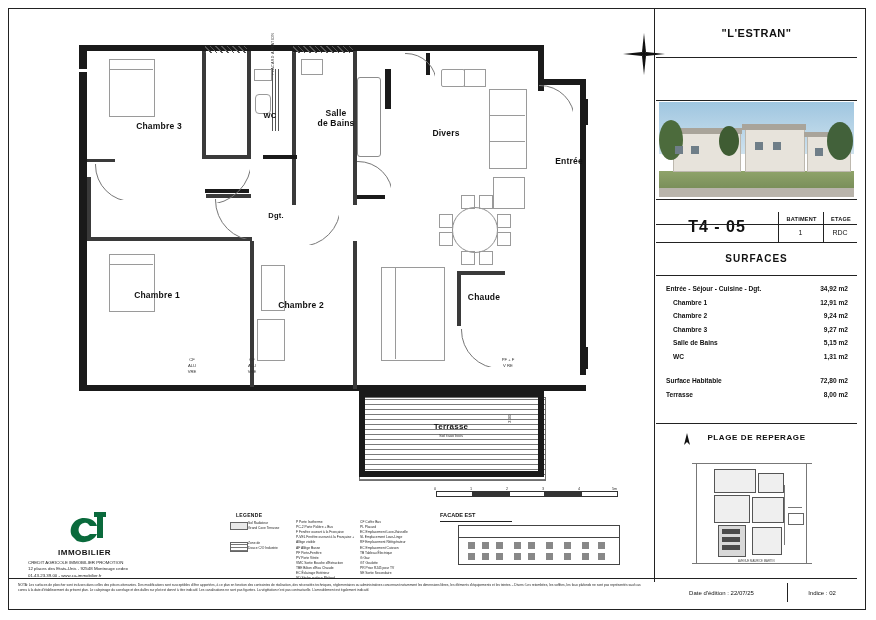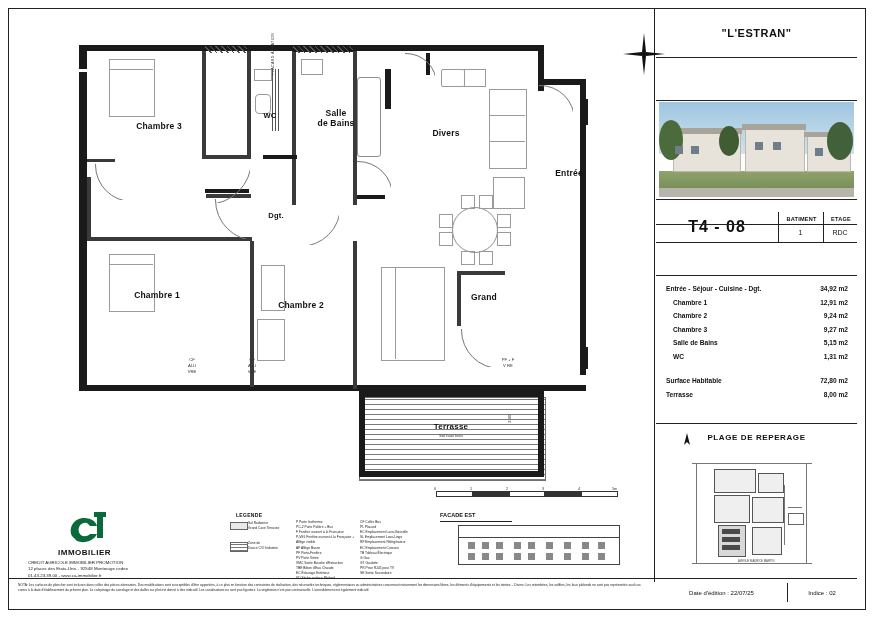--- a/index.html
+++ b/index.html
@@ -233,25 +233,25 @@
     <div style="position:absolute;left:529px;top:382px;width:6px;height:86px;background:#1a1a1a;"></div>
     <div class="lbl b" style="left:404px;top:413px;width:76px;font-size:8px;">Terrasse</div>
     <div class="tinyc" style="left:412px;top:424px;width:60px;">Sol faux bois</div>
     <div class="tiny" style="left:498px;top:414px;transform:rotate(-90deg);transform-origin:left top;">3.00</div>
 
     <div class="lbl b" style="left:110px;top:113px;width:80px;">Chambre 3</div>
     <div class="lbl b" style="left:242px;top:103px;width:38px;font-size:7.5px;">WC</div>
     <div class="lbl b" style="left:300px;top:100px;width:54px;white-space:pre-line;">Salle
 de Bains</div>
     <div class="lbl b" style="left:402px;top:120px;width:70px;">Divers</div>
-    <div class="lbl b" style="left:530px;top:160px;width:60px;">Entrée</div>
+    <div class="lbl b" style="left:530px;top:148px;width:60px;">Entrée</div>
     <div class="lbl b" style="left:244px;top:203px;width:46px;font-size:7.5px;">Dgt.</div>
     <div class="lbl b" style="left:106px;top:282px;width:84px;">Chambre 1</div>
     <div class="lbl b" style="left:250px;top:292px;width:84px;">Chambre 2</div>
-    <div class="lbl b" style="left:448px;top:284px;width:54px;">Grand</div>
+    <div class="lbl b" style="left:448px;top:284px;width:54px;">Chaude</div>
 
     <div class="compass">
       <svg width="46" height="46" viewBox="0 0 46 46">
         <polygon points="23,2 25,21 23,24 21,21" fill="#111"></polygon>
         <polygon points="23,44 25,25 23,22 21,25" fill="#111"></polygon>
         <polygon points="2,23 21,21 24,23 21,25" fill="#111"></polygon>
         <polygon points="44,23 25,21 22,23 25,25" fill="#111"></polygon>
       </svg>
     </div>
 
@@ -291,37 +291,38 @@
       <div class="tree" style="left:168px;top:20px;width:26px;height:38px;background:#42613a;"></div>
       <div style="position:absolute;left:16px;top:44px;width:8px;height:8px;background:#6f7e88;"></div>
       <div style="position:absolute;left:32px;top:44px;width:8px;height:8px;background:#6f7e88;"></div>
       <div style="position:absolute;left:96px;top:40px;width:8px;height:8px;background:#6f7e88;"></div>
       <div style="position:absolute;left:114px;top:40px;width:8px;height:8px;background:#6f7e88;"></div>
       <div style="position:absolute;left:156px;top:46px;width:8px;height:8px;background:#6f7e88;"></div>
     </div>
     <div class="hline" style="top:190px;"></div>
 
     <div class="typebox">
-      <div class="t4">T4 - 08</div>
+      <div class="t4">T4 - 05</div>
       <div class="bat">
         <div class="cellh">BATIMENT</div>
       </div>
       <div class="eta">
         <div class="cellh">ETAGE</div>
       </div>
     </div>
     <div class="hline" style="top:215px;"></div>
     <div class="rsec" style="top:215px;height:18px;">
       <div class="colsep" style="left:122px;height:18px;"></div>
       <div class="colsep" style="left:167px;height:18px;"></div>
       <div style="position:absolute;left:122px;top:0;width:45px;" class="cellv">1</div>
       <div style="position:absolute;left:167px;top:0;width:34px;" class="cellv">RDC</div>
     </div>
     <div class="hline" style="top:233px;"></div>
 
+    <div class="surfhead">SURFACES</div>
     <div class="hline" style="top:266px;"></div>
 
     <div class="surftable">
       <div class="srow">
         <span class="nm">Entrée - Séjour - Cuisine - Dgt.</span>
         <span class="vl">34,92 m2</span>
       </div>
       <div class="srow indent">
         <span class="nm">Chambre 1</span>
         <span class="vl">12,91 m2</span>

